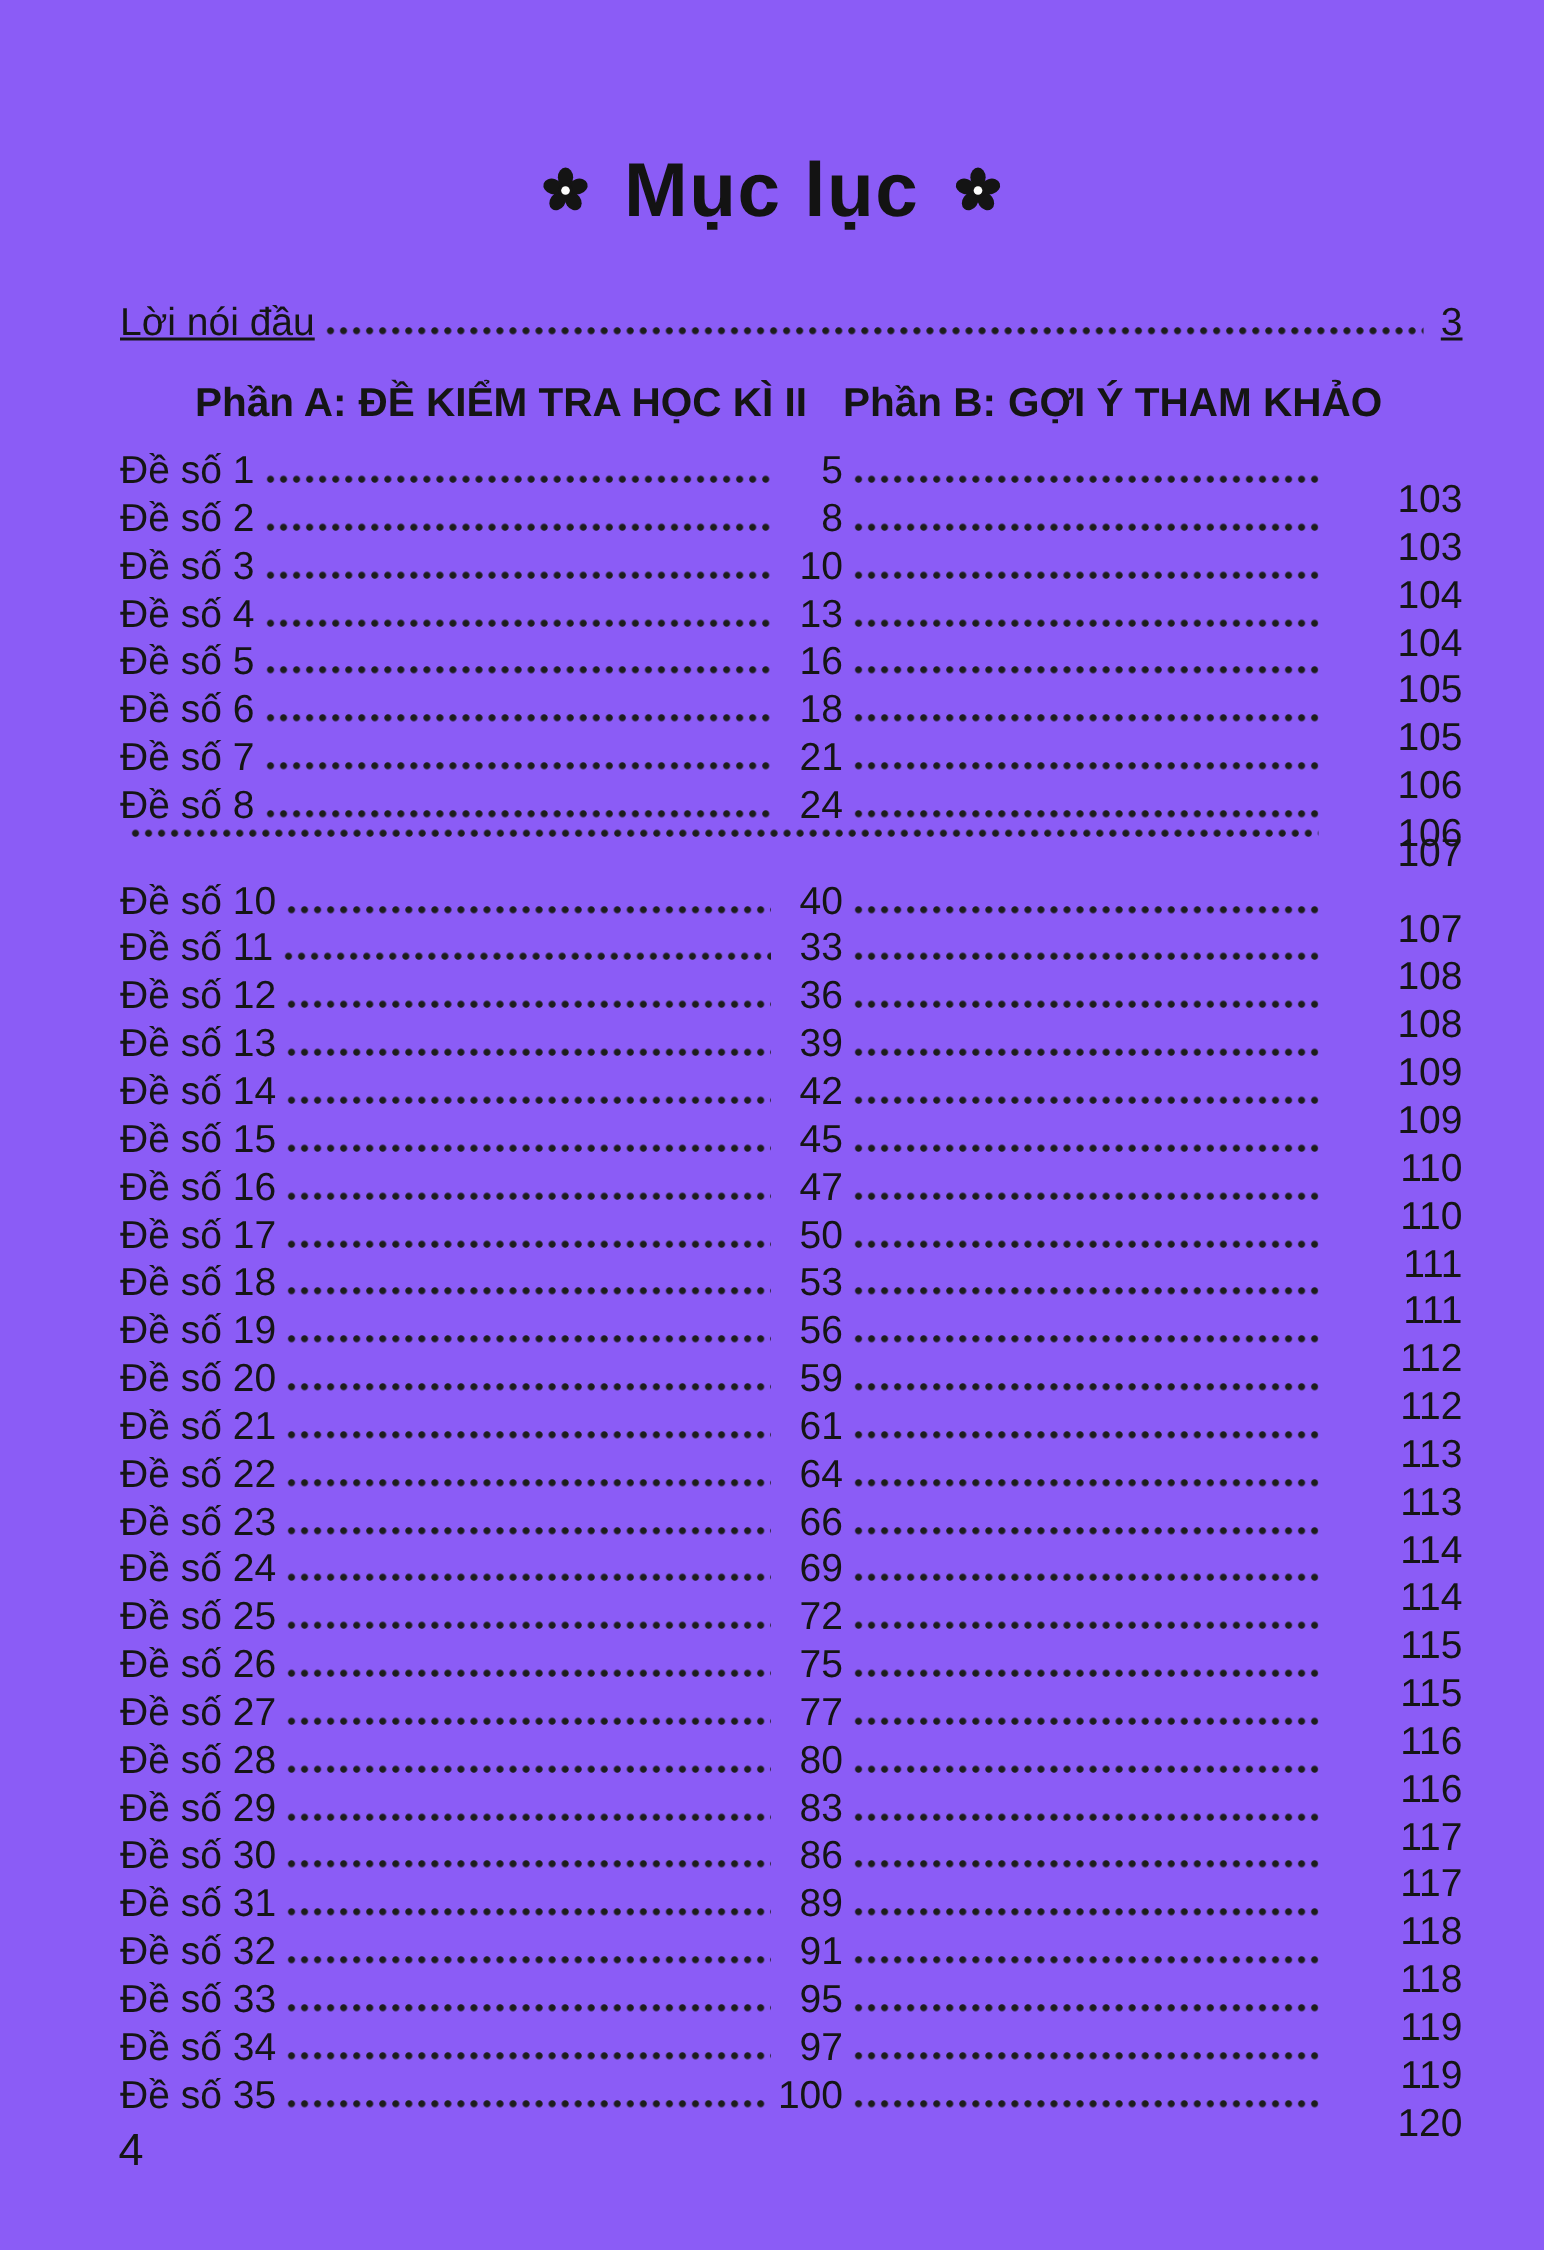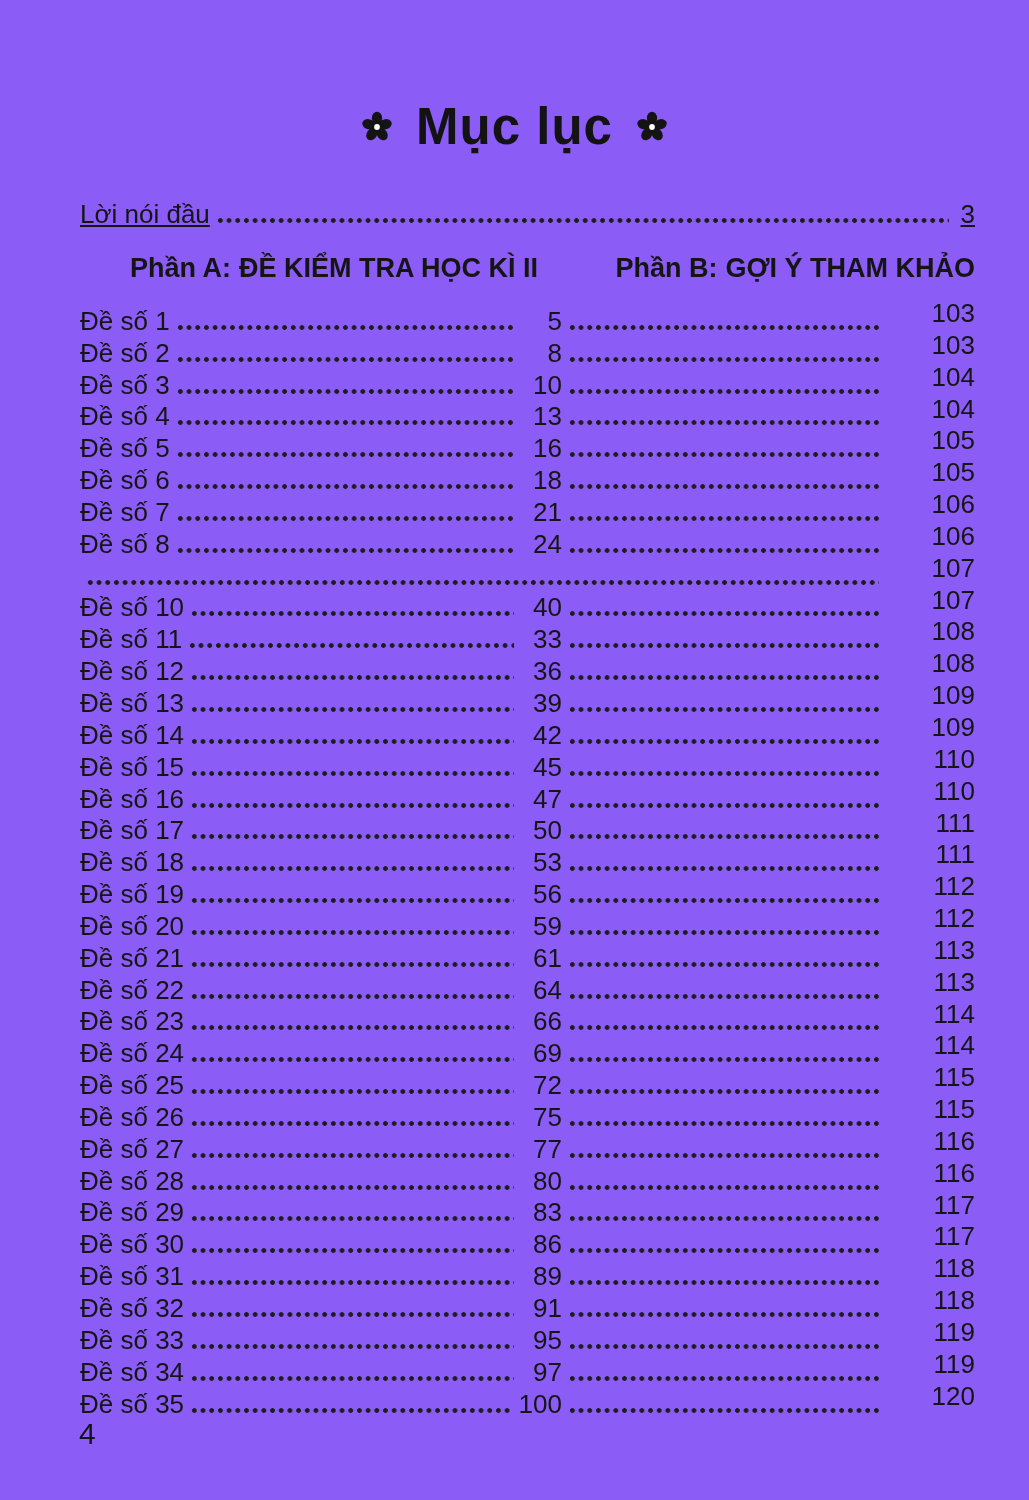--- a/index.html
+++ b/index.html
@@ -61,27 +61,27 @@
 
   
   .headers {
     top: 251px;
     display: flex;
     font-size: 27px;
     font-weight: 700;
     line-height: 34px;
   }
   .header-a { width: 482px; text-align: center; padding-left: 26px; box-sizing: border-box; }
-  .header-b { flex: 1; text-align: right; }
+  .header-b { flex: 1; text-align: left; }
   .hdr-prefix { margin-right: 8px; }
 
   
   .rows { top: 298px; }
   .cell-a { display: flex; align-items: baseline; width: 482px; }
-  .cell-b { display: flex; align-items: flex-end; flex: 1; gap: 44px; }
+  .cell-b { display: flex; align-items: flex-start; flex: 1; gap: 44px; }
   .cell-a .pnum { min-width: 42px; }
   .cell-b .pnum { min-width: 46px; }
 
   
   .footer-num {
     position: absolute;
     left: 79px;
     top: 1416px;
     font-size: 30px;
     line-height: 36px;

